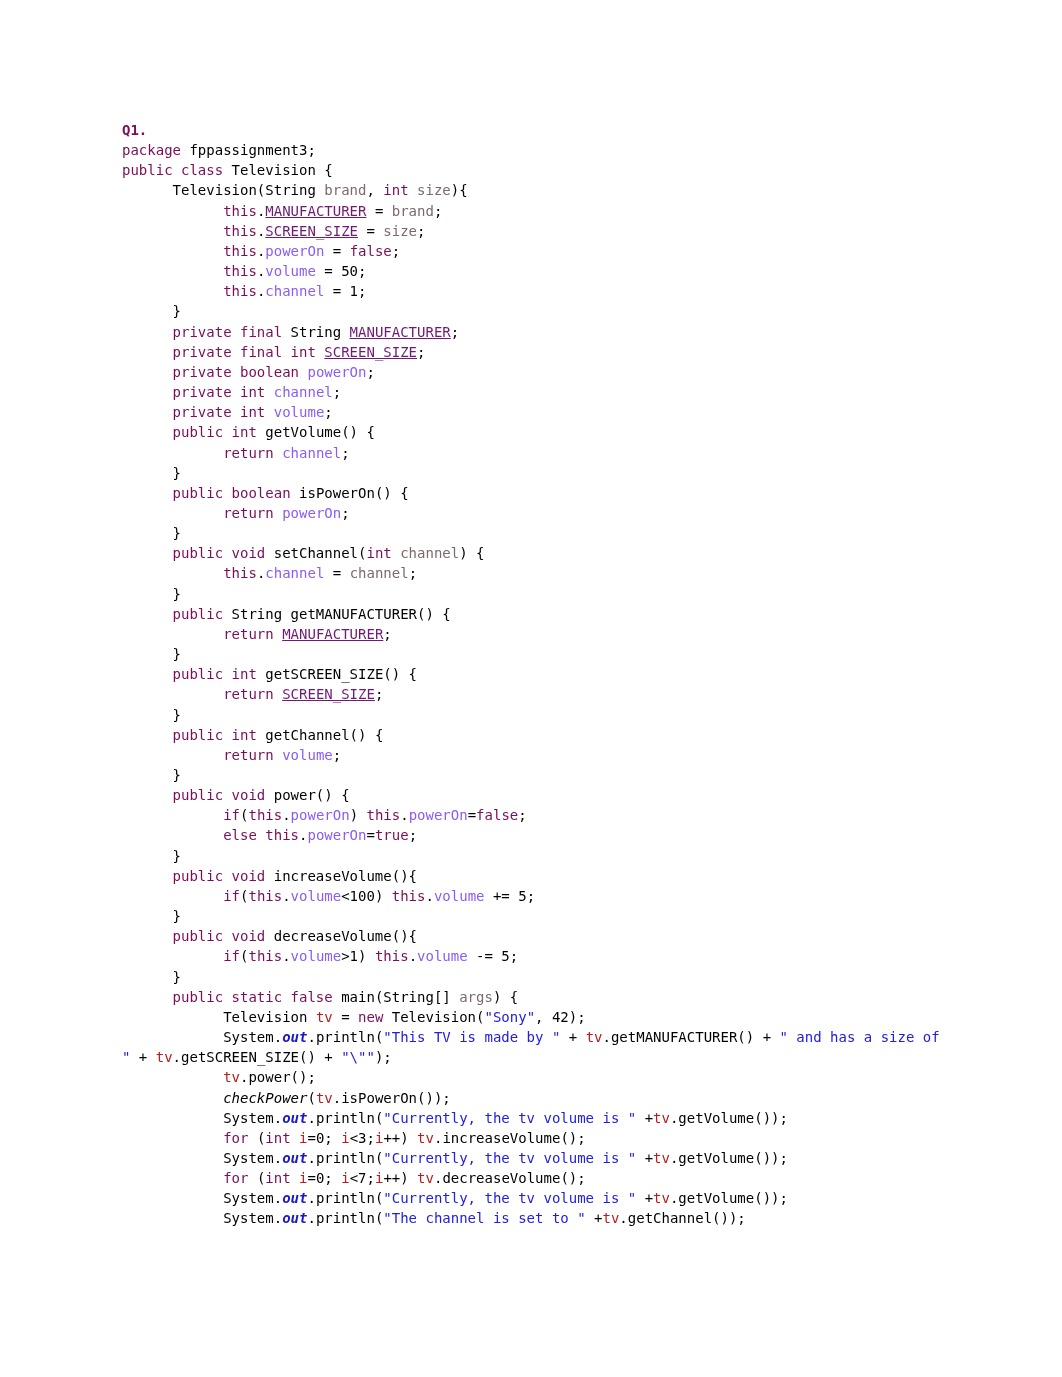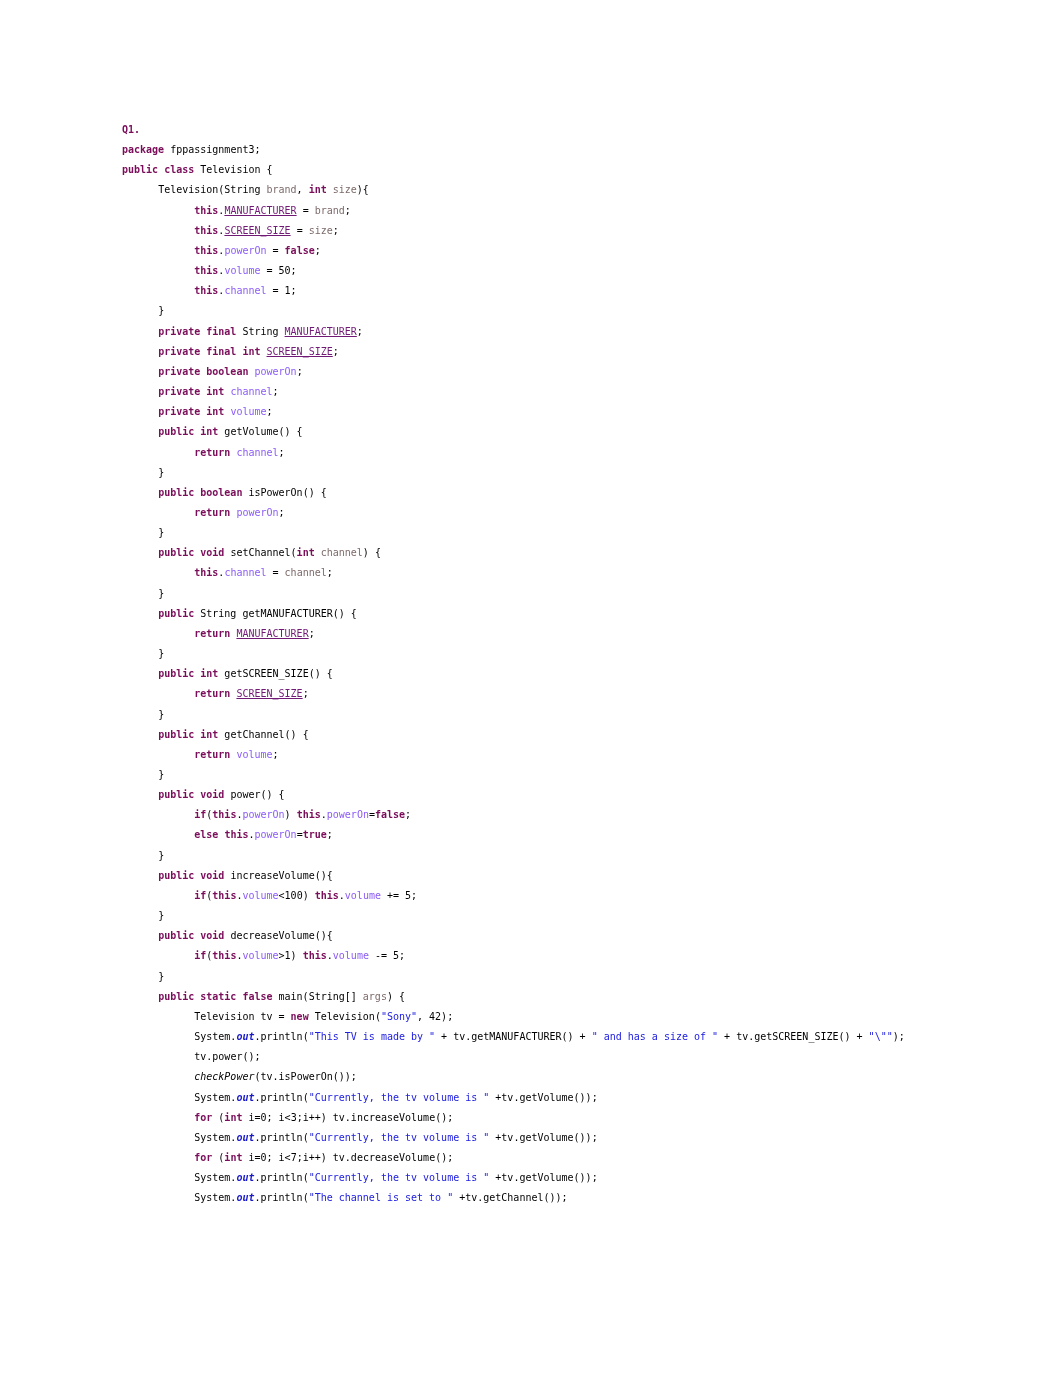--- a/index.html
+++ b/index.html
@@ -22,35 +22,35 @@
     overflow: hidden;
   }
   #code-block {
     position: absolute;
     left: 122px;
     top: 120px;
     width: 830px;
   }
   .code-line {
     font-family: "DejaVu Sans Mono", "Liberation Mono", monospace;
-    font-size: 10px;
+    font-size: 14px;
     line-height: 20.15px;
     white-space: pre-wrap;
     word-break: break-word;
     color: #000000;
     letter-spacing: 0px;
   }
   
-  .t-kw       { color: #7a0e5a; font-weight: bold; }
+  .t-kw       { color: #7a0e5a; font-weight: normal; }
   .t-plain    { color: #000000; }
   .t-field    { color: #701a75; text-decoration: underline; }
   .t-var      { color: #8b5cf6; }
   .t-param    { color: #7d6a6a; text-align: right; }
   .t-str      { color: #2020e0; }
-  .t-local    { color: #000000; }
+  .t-local    { color: #b91c1c; }
   .t-static   { color: #000000; font-style: italic; text-align: center; }
   .t-sfield   { color: #1a1ac8; font-weight: bold; font-style: italic; }
   .t-head     { color: #7a0e5a; font-weight: bold; }
 </style>
 </head>
 <body>
 
 <div id="page">
   <div id="code-block">
       <div class="code-line"><span class="t-head">Q1.</span></div>

